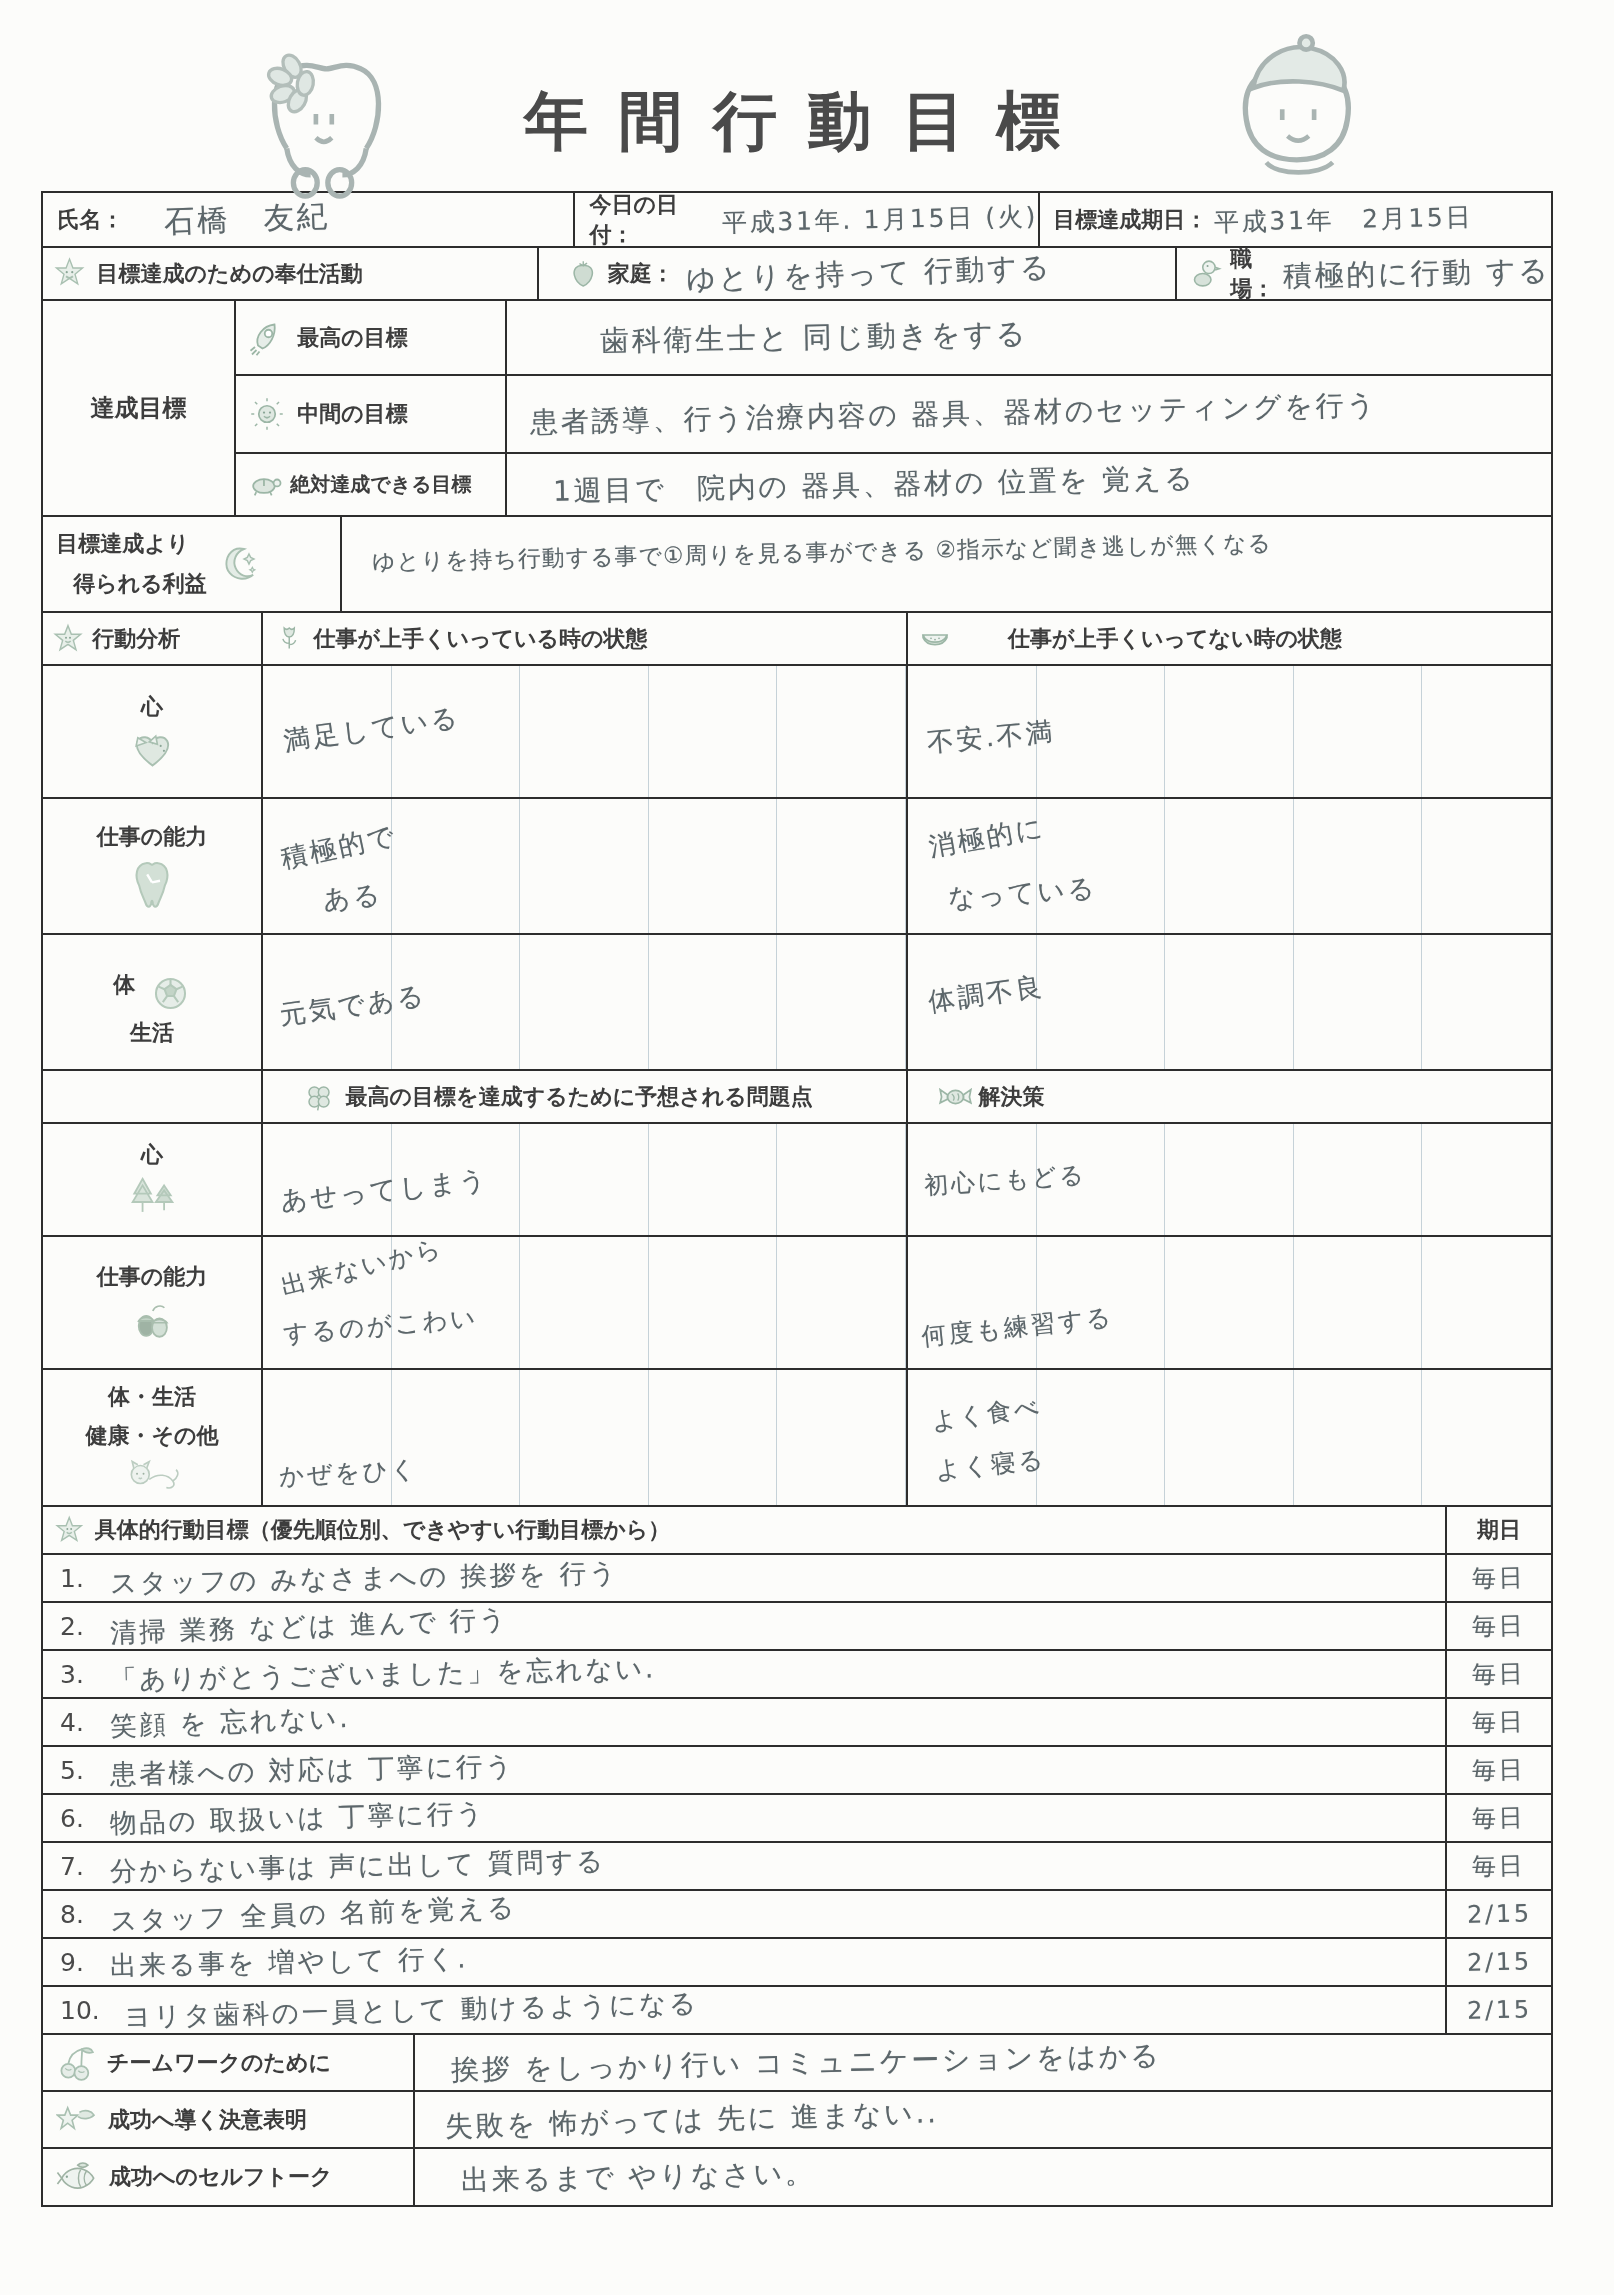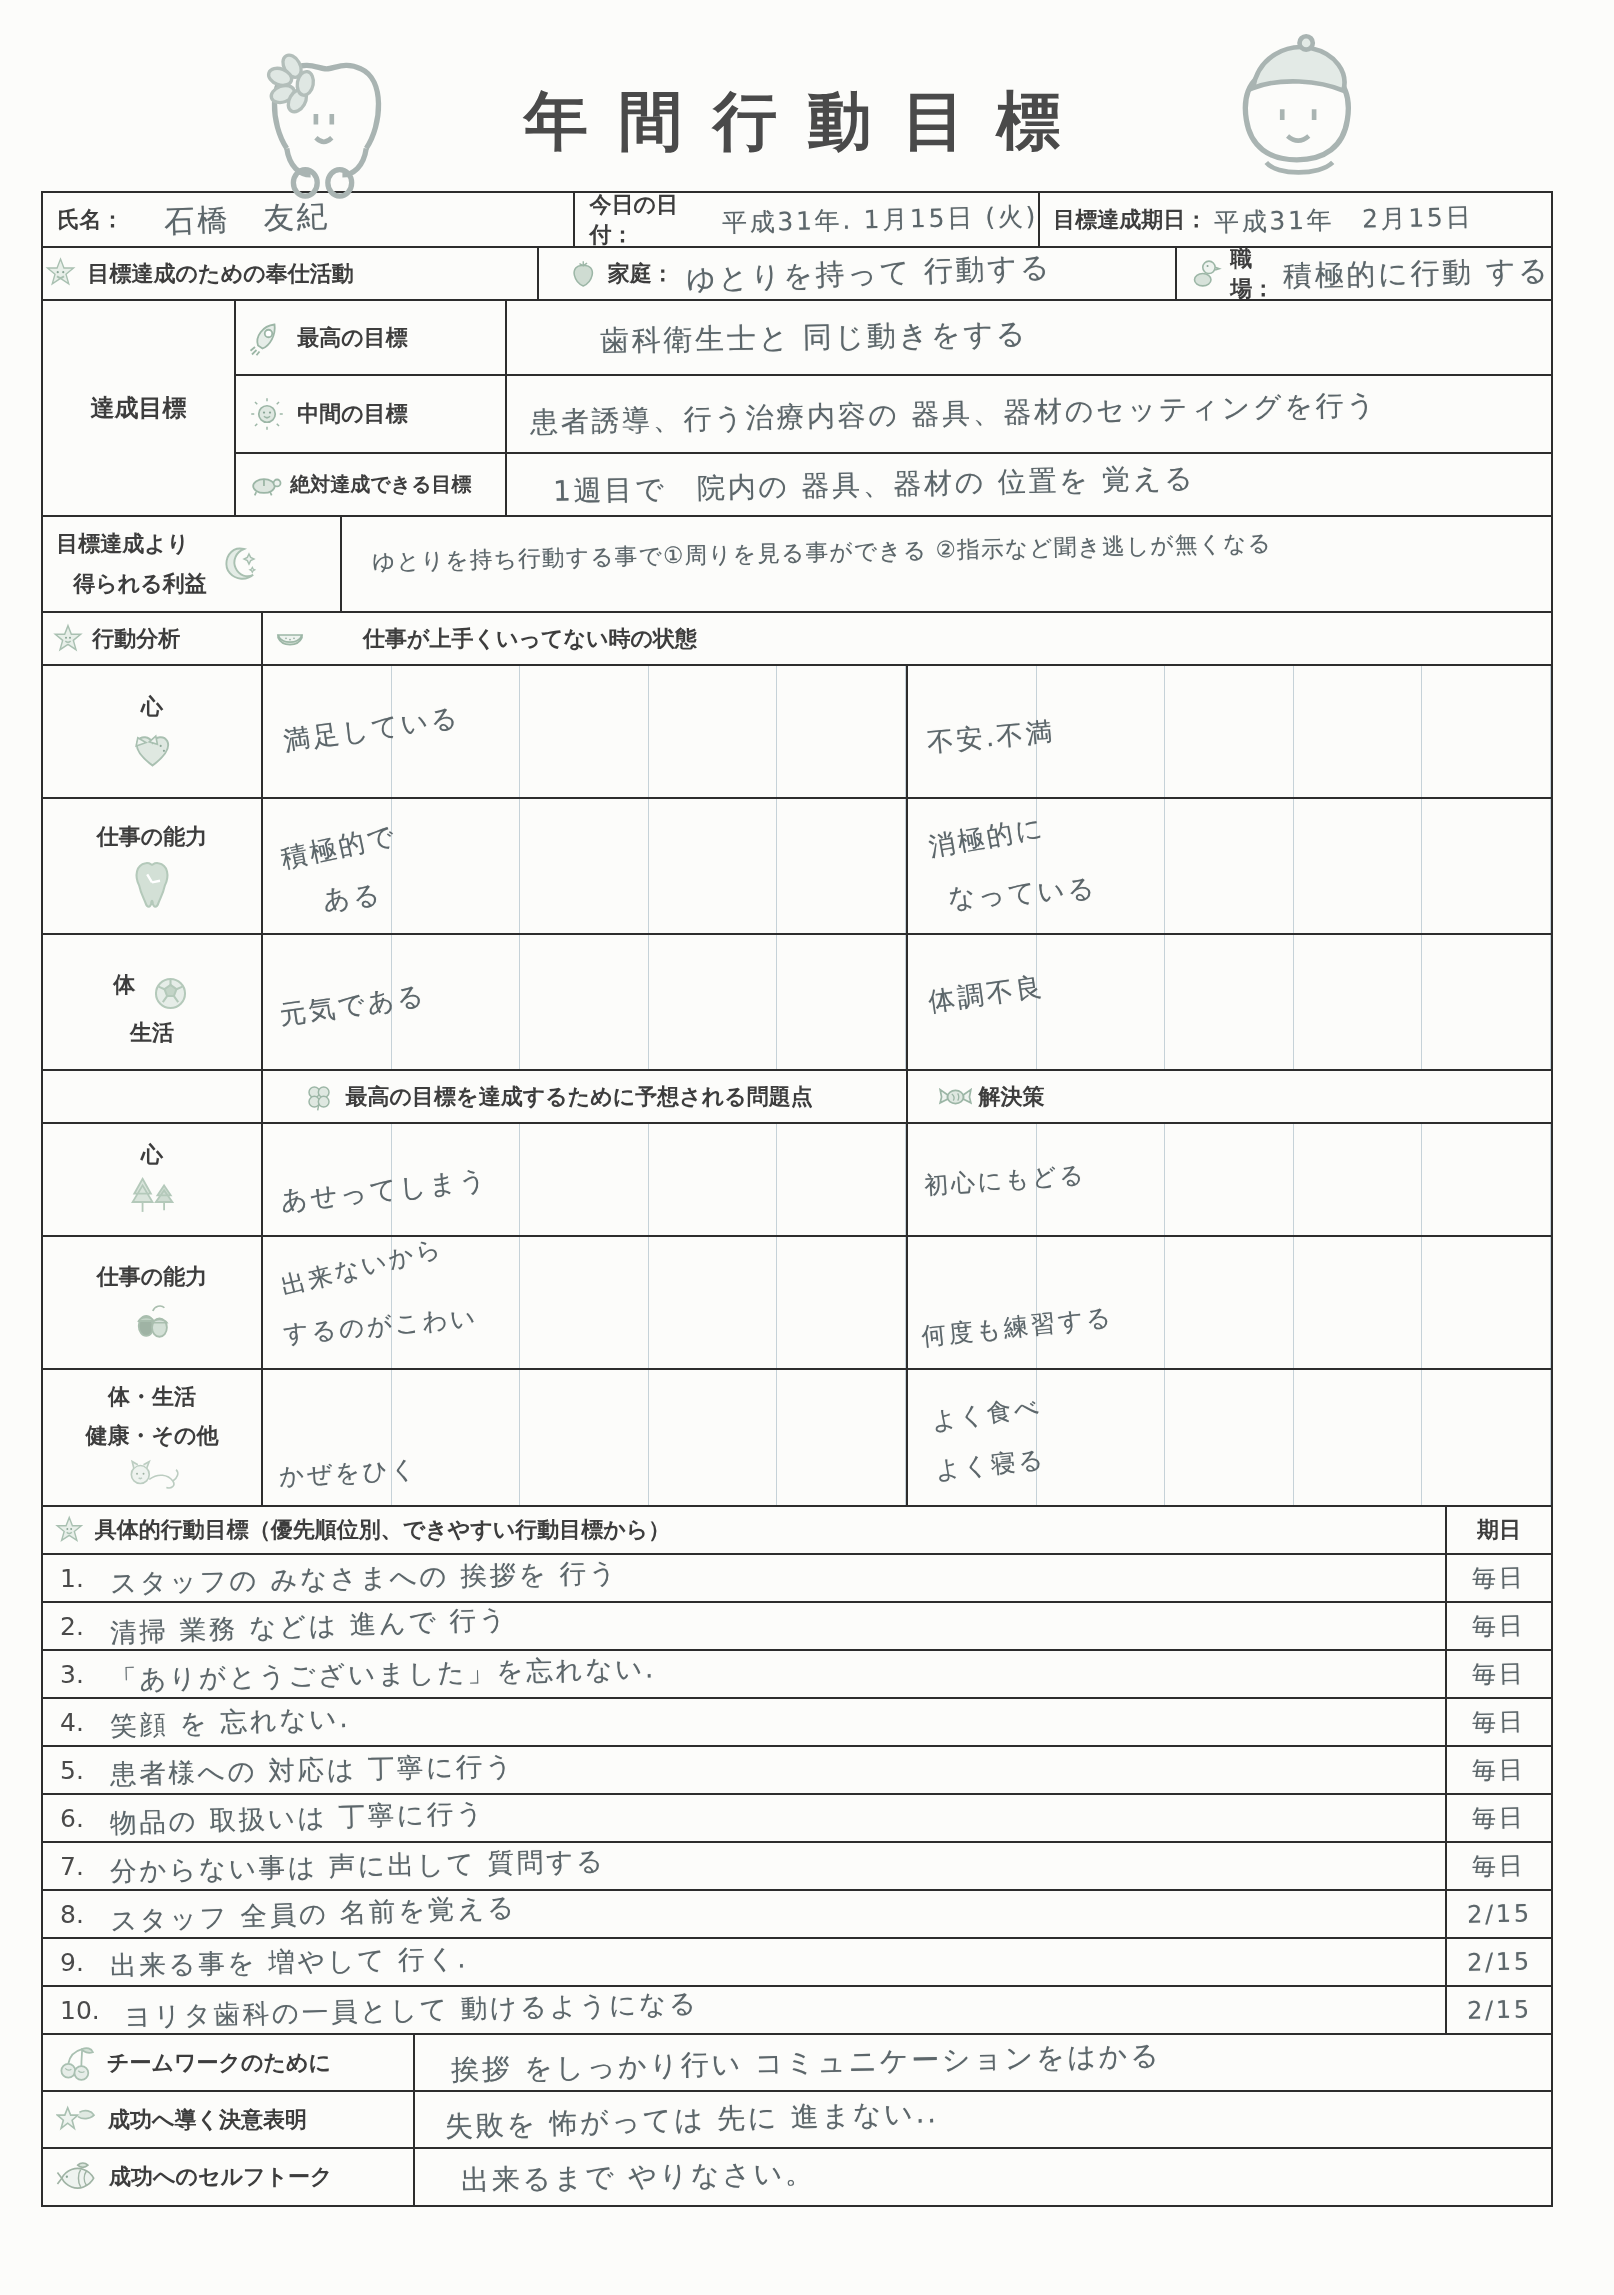--- a/index.html
+++ b/index.html
@@ -81,21 +81,21 @@
         <span class="lbl">今日の日付：</span>
         <span class="hw" style="font-size:25px;margin-left:10.6px;">平成31年. 1月15日 (火)</span>
       </div>
       <div class="cell vd" style="flex:1;padding-left:13.3px;">
         <span class="lbl">目標達成期日：</span>
         <span class="hw" style="font-size:25px;margin-left:6.6px;">平成31年　2月15日</span>
       </div>
     </div>
 
     <div class="row" style="height:53px;">
-      <div class="cell" style="width:505px;padding-left:1px;font-family:Liberation Mono, monospace;">
+      <div class="cell" style="width:505px;padding-left:10px;font-family:Liberation Mono, monospace;">
         <span class="ic">
           <svg width="33" height="33" viewBox="0 0 48 48" fill="none" stroke="#a9c0b1" stroke-width="2.6">
             <path d="M24 3 L29 16 L43 16 L32 25 L36 39 L24 31 L12 39 L16 25 L5 16 L19 16 Z" fill="#e8efe9" stroke-width="2"></path>
             <circle cx="20" cy="22" r="1.6" fill="#8aa596" stroke="none"></circle>
               <circle cx="28" cy="22" r="1.6" fill="#8aa596" stroke="none"></circle>
             <path d="M19 28 Q24 33 29 28"></path>
           </svg>
         </span>
         <span class="lbl" style="margin-left:10.6px;">目標達成のための奉仕活動</span>
       </div>
@@ -202,20 +202,29 @@
         <span class="ic">
           <svg width="32" height="32" viewBox="0 0 48 48" fill="none" stroke="#a9c0b1" stroke-width="2.2">
             <path d="M24 4 L29 17 L43 17 L32 26 L36 40 L24 32 L12 40 L16 26 L5 17 L19 17 Z" fill="#e8efe9"></path>
             <circle cx="21" cy="22" r="1.5" fill="#8aa596" stroke="none"></circle>
               <circle cx="27" cy="22" r="1.5" fill="#8aa596" stroke="none"></circle>
             <path d="M20 27 Q24 31 28 27"></path>
           </svg>
         </span>
         <span class="lbl" style="margin-left:8px;">行動分析</span>
       </div>
+      <div class="cell vd" style="width:645px;padding-left:10.6px;">
+        <span class="ic">
+          <svg width="30.5" height="30.5" viewBox="0 0 48 48" fill="none" stroke="#9cb6a6" stroke-width="2.3">
+            <path d="M16 8 C16 16 18 22 24 22 C30 22 32 16 32 8 C29 11 27 11 24 8 C21 11 19 11 16 8 Z" fill="#dfe8e1"></path>
+            <path d="M24 22 L24 40 M24 32 C18 32 15 29 14 25 M24 34 C30 34 33 31 34 27"></path>
+          </svg>
+        </span>
+        <span class="lbl" style="margin-left:9.3px;">仕事が上手くいっている時の状態</span>
+      </div>
       <div class="cell vd" style="flex:1;padding-left:10.6px;gap:48px;">
         <span class="ic">
           <svg width="32" height="32" viewBox="0 0 48 48" fill="none" stroke="#9cb6a6" stroke-width="2.3">
             <path d="M6 18 C12 32 36 32 42 18 L42 22 C36 36 12 36 6 22 Z" fill="#cfdcd2"></path>
             <path d="M6 18 C12 32 36 32 42 18 Z" fill="#eef3ef"></path>
             <circle cx="18" cy="23" r="1.2" fill="#8aa596" stroke="none"></circle>
               <circle cx="24" cy="25" r="1.2" fill="#8aa596" stroke="none"></circle>
               <circle cx="30" cy="23" r="1.2" fill="#8aa596" stroke="none"></circle>
           </svg>
         </span>

